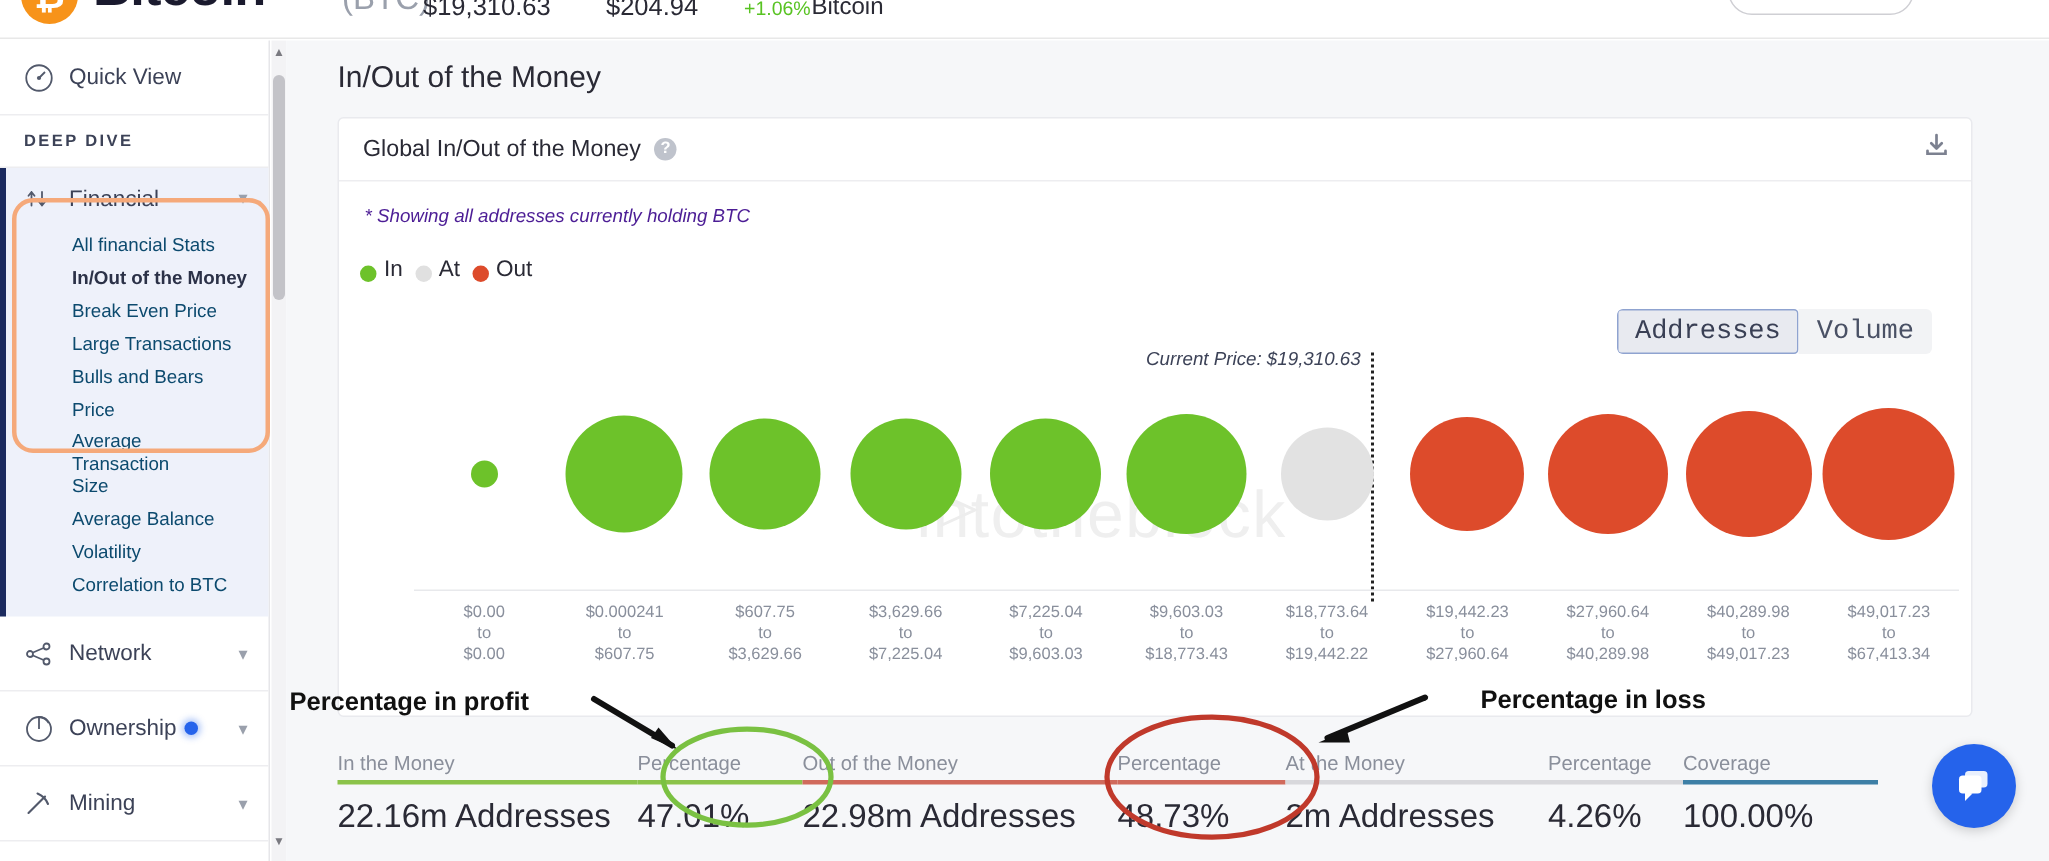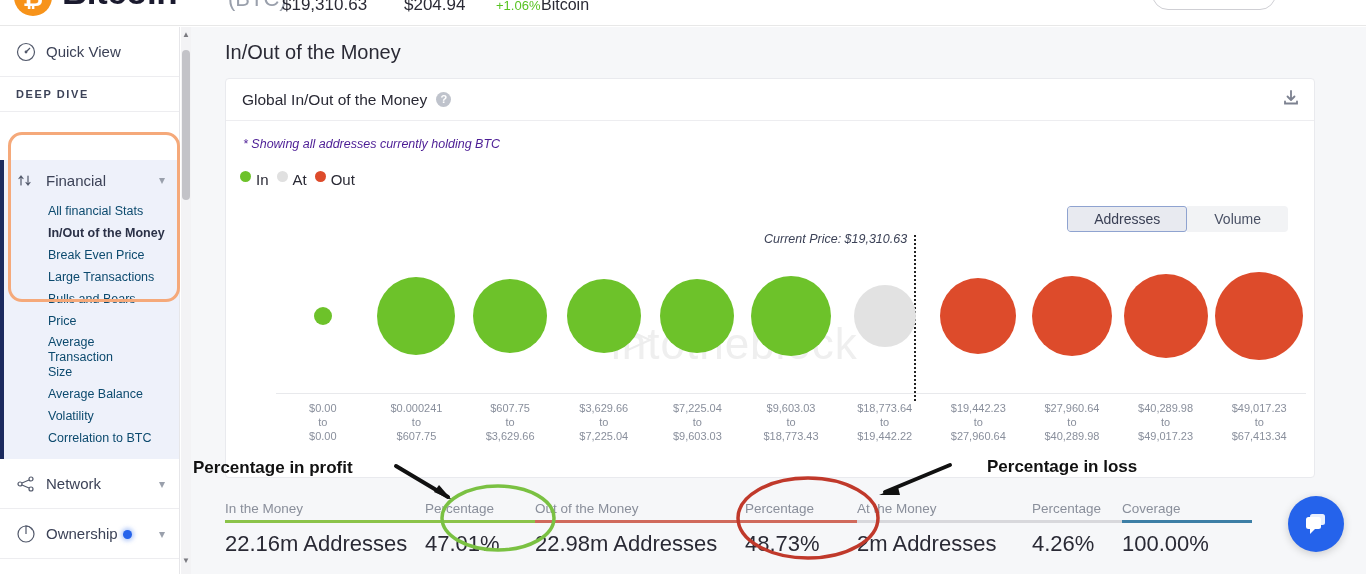--- a/index.html
+++ b/index.html
@@ -67,21 +67,20 @@
   .side-row .lbl { flex: 1; }
   .chev { margin-right: 14px; color: #9aa0ac; font-size: 12px; }
   .deepdive {
     height: 35px; display: flex; align-items: center; padding-left: 16px;
     font-size: 11px; font-weight: bold; letter-spacing: 1.6px; color: #3c4257;
     border-bottom: 1px solid #ededf0;
   }
   .fin-block {
     position: relative; background: #eef1fa;
     border-left: 4px solid #1b2a5e;
-    margin-top: 48px;
   }
   .fin-head {
     display: flex; align-items: center; height: 40px; padding-left: 12px;
     font-size: 15px; color: #3c4257; cursor: pointer;
   }
   .fin-head .ico { width: 30px; display: flex; align-items: center; }
   .fin-head .lbl { flex: 1; }
   .sub-item {
     padding: 0 0 0 44px; font-size: 12.5px; color: #0c4a6e;
     line-height: 22px; cursor: pointer;
@@ -139,30 +138,30 @@
 
   .card-body { position: relative; height: 356px; }
   .note {
     position: absolute; left: 17px; top: 16px;
     font-size: 12.5px; font-style: italic; color: #4c1d95;
   }
   .legend {
     position: absolute; left: 14px; top: 50px;
     display: flex; align-items: center; gap: 8px;
   }
-  .lg-item { display: flex; align-items: flex-start; gap: 5px; font-size: 15px; color: #2a2a35; }
+  .lg-item { display: flex; align-items: flex-end; gap: 5px; font-size: 15px; color: #2a2a35; }
   .lg-dot { width: 11px; height: 11px; border-radius: 50%; }
 
   .toggle {
     position: absolute; right: 26px; top: 85px; display: flex;
     border-radius: 4px; overflow: hidden;
   }
   .tg-btn {
-    font-size: 14px; padding: 4px 26px; cursor: pointer;
-    background: #f2f3f5; color: #4a5165; border: 1px solid transparent;
+    font-size: 18px; padding: 4px 11px; cursor: pointer;
+    background: #f2f3f5; color: #4a5165; border: 1px solid transparent; font-family: Liberation Mono, monospace;
   }
   .tg-btn.sel {
     background: #e8eaf0; color: #3a4055;
     border: 1px solid #8fa3d0; border-radius: 3px;
   }
 
   .plot { position: absolute; left: 50px; top: 120px; width: 1030px; height: 150px; }
   .bubble { position: absolute; border-radius: 50%; }
   .watermark {
     position: absolute; left: 335px; top: 78px;

